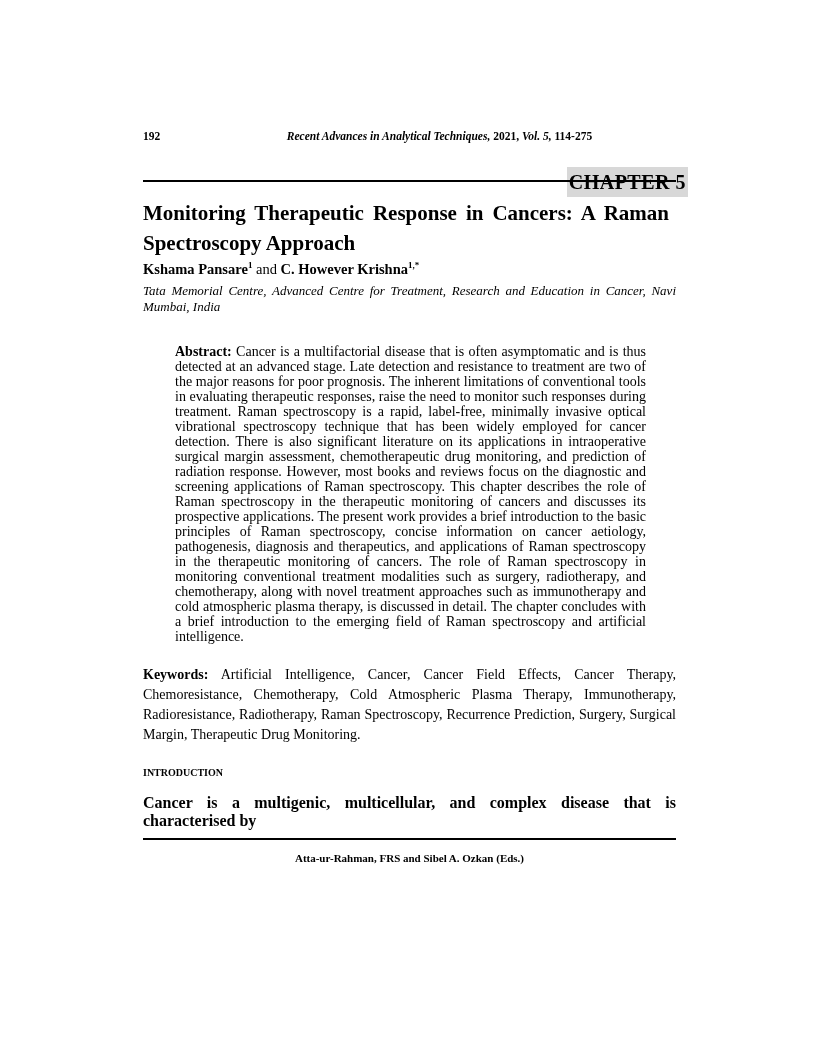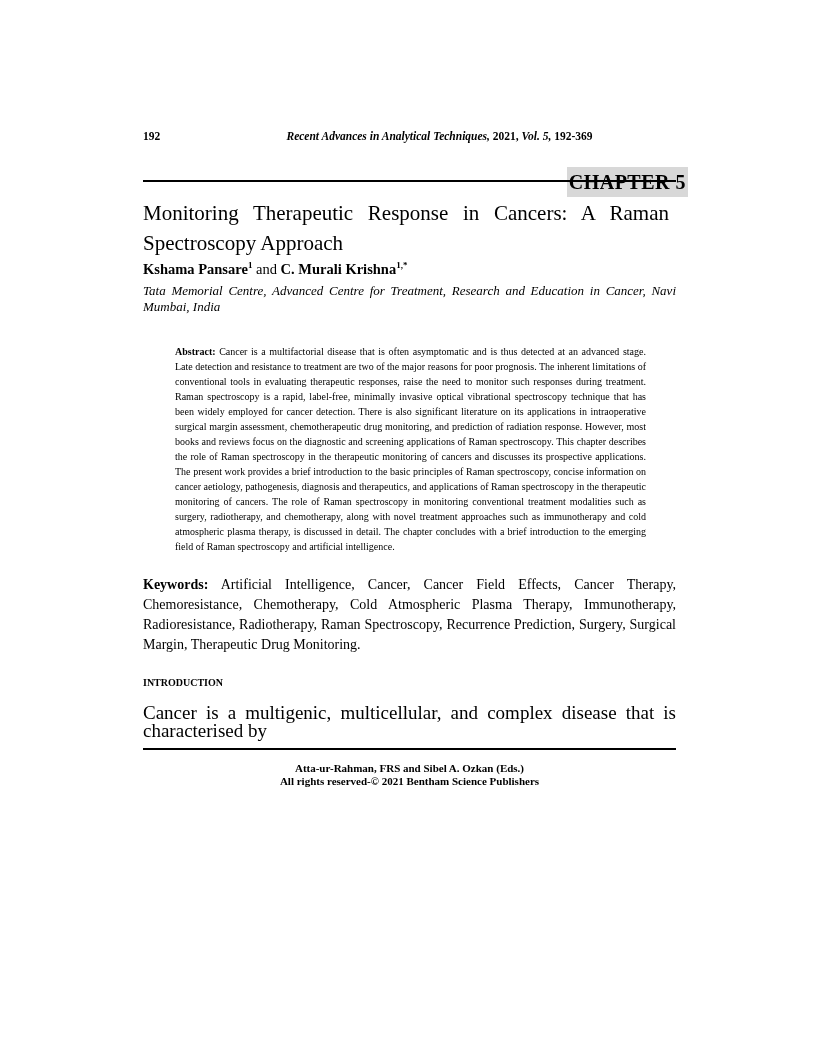--- a/index.html
+++ b/index.html
@@ -25,80 +25,79 @@
   .chapter-badge{
     position:absolute;right:-12px;top:13px;height:30px;
     background:#d8d8d8;padding:0 2px;
     display:flex;align-items:center;
     font-size:20px;font-weight:bold;letter-spacing:0.5px;
     z-index:1;
   }
   
   .chapter-title{
     margin:14px 7px 0 0;
-    font-size:21px;font-weight:normal;line-height:30px;
+    font-size:21px;font-weight:bold;line-height:30px;
     text-align:justify;
   }
   
   .authors{margin-top:2px;font-size:14.5px;line-height:18px;}
   .authors b{font-weight:bold;}
   .authors sup{font-size:9px;font-weight:bold;line-height:0;}
   
   .affiliation{margin-top:5px;font-size:13px;line-height:16px;font-style:italic;text-align:justify;}
   
   .abstract{
     margin:29px 30px 0 32px;
-    font-size:10px;line-height:15px;
+    font-size:14px;line-height:15px;
     text-align:justify;
   }
   .abstract b{font-weight:bold;}
   
   .keywords{margin:21px 0 8px 0;font-size:14px;line-height:20px;text-align:justify;}
   .keywords b{font-weight:bold;}
   
   .section-heading{margin:19px 0 0 0;font-size:10px;font-weight:bold;line-height:18px;}
-  .intro-text{margin:12px 0 0 0;font-size:19px;line-height:18px;text-align:justify;}
+  .intro-text{margin:12px 0 0 0;font-size:16px;line-height:18px;text-align:justify;font-weight:bold;}
   
   .footnote-rule{margin-top:8px;height:1.5px;background:#000;border:none;}
   .footnote{margin:7px 0 0 0;font-size:10.5px;line-height:13.5px;text-align:justify;}
   .footnote sup{font-size:7px;line-height:0;}
   .footnote b{font-weight:bold;}
   
   .publisher{margin-top:12px;text-align:center;font-size:11px;font-weight:bold;line-height:13.5px;}
 </style>
 </head>
 <body>
 
 <div class="page">
 
   <div class="header-row">
     <span class="page-num">192</span>
-    <span class="journal"><i>Recent Advances in Analytical Techniques, </i><span>2021, </span><i>Vol. 5, </i><span>192-369</span></span>
+    <span class="journal"><i>Recent Advances in Analytical Techniques, </i><span>2021, </span><i>Vol. 5, </i><span>114-275</span></span>
   </div>
 
   <div class="chapter-row">
     <div class="chapter-rule"></div>
     <div class="chapter-badge">CHAPTER 5</div>
   </div>
 
   <h1 class="chapter-title">Monitoring Therapeutic Response in Cancers: A Raman Spectroscopy Approach</h1>
 
-  <div class="authors"><b>Kshama Pansare</b><sup>1</sup><span> and </span><b>C. Murali Krishna</b><sup>1,*</sup></div>
+  <div class="authors"><b>Kshama Pansare</b><sup>1</sup><span> and </span><b>C. However Krishna</b><sup>1,*</sup></div>
 
   <p class="affiliation">Tata Memorial Centre, Advanced Centre for Treatment, Research and Education in Cancer, Navi Mumbai, India</p>
 
   <p class="abstract"><b>Abstract:</b><span> Cancer is a multifactorial disease that is often asymptomatic and is thus detected at an advanced stage. Late detection and resistance to treatment are two of the major reasons for poor prognosis. The inherent limitations of conventional tools in evaluating therapeutic responses, raise the need to monitor such responses during treatment. Raman spectroscopy is a rapid, label-free, minimally invasive optical vibrational spectroscopy technique that has been widely employed for cancer detection. There is also significant literature on its applications in intraoperative surgical margin assessment, chemotherapeutic drug monitoring, and prediction of radiation response. However, most books and reviews focus on the diagnostic and screening applications of Raman spectroscopy. This chapter describes the role of Raman spectroscopy in the therapeutic monitoring of cancers and discusses its prospective applications. The present work provides a brief introduction to the basic principles of Raman spectroscopy, concise information on cancer aetiology, pathogenesis, diagnosis and therapeutics, and applications of Raman spectroscopy in the therapeutic monitoring of cancers. The role of Raman spectroscopy in monitoring conventional treatment modalities such as surgery, radiotherapy, and chemotherapy, along with novel treatment approaches such as immunotherapy and cold atmospheric plasma therapy, is discussed in detail. The chapter concludes with a brief introduction to the emerging field of Raman spectroscopy and artificial intelligence.</span></p>
 
   <p class="keywords"><b>Keywords:</b><span> Artificial Intelligence, Cancer, Cancer Field Effects, Cancer Therapy, Chemoresistance, Chemotherapy, Cold Atmospheric Plasma Therapy, Immunotherapy, Radioresistance, Radiotherapy, Raman Spectroscopy, Recurrence Prediction, Surgery, Surgical Margin, Therapeutic Drug Monitoring.</span></p>
 
   <h2 class="section-heading">INTRODUCTION</h2>
 
   <p class="intro-text">Cancer is a multigenic, multicellular, and complex disease that is characterised by</p>
 
   <hr class="footnote-rule">
 
 
   <div class="publisher">
     <div>Atta-ur-Rahman, FRS and Sibel A. Ozkan (Eds.)</div>
-    <div>All rights reserved-© 2021 Bentham Science Publishers</div>
   </div>
 
 </div>
 
 </body></html>

